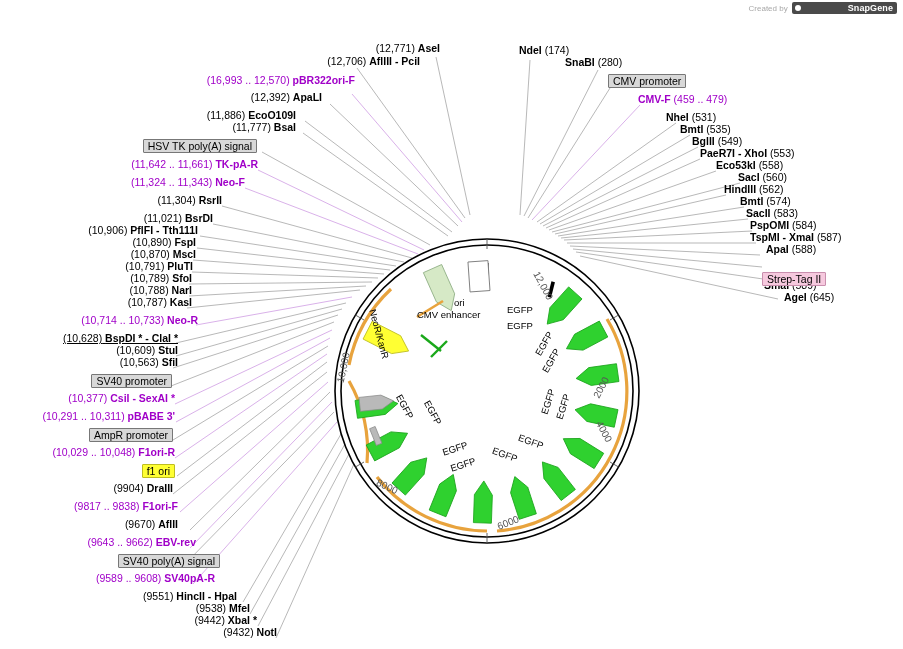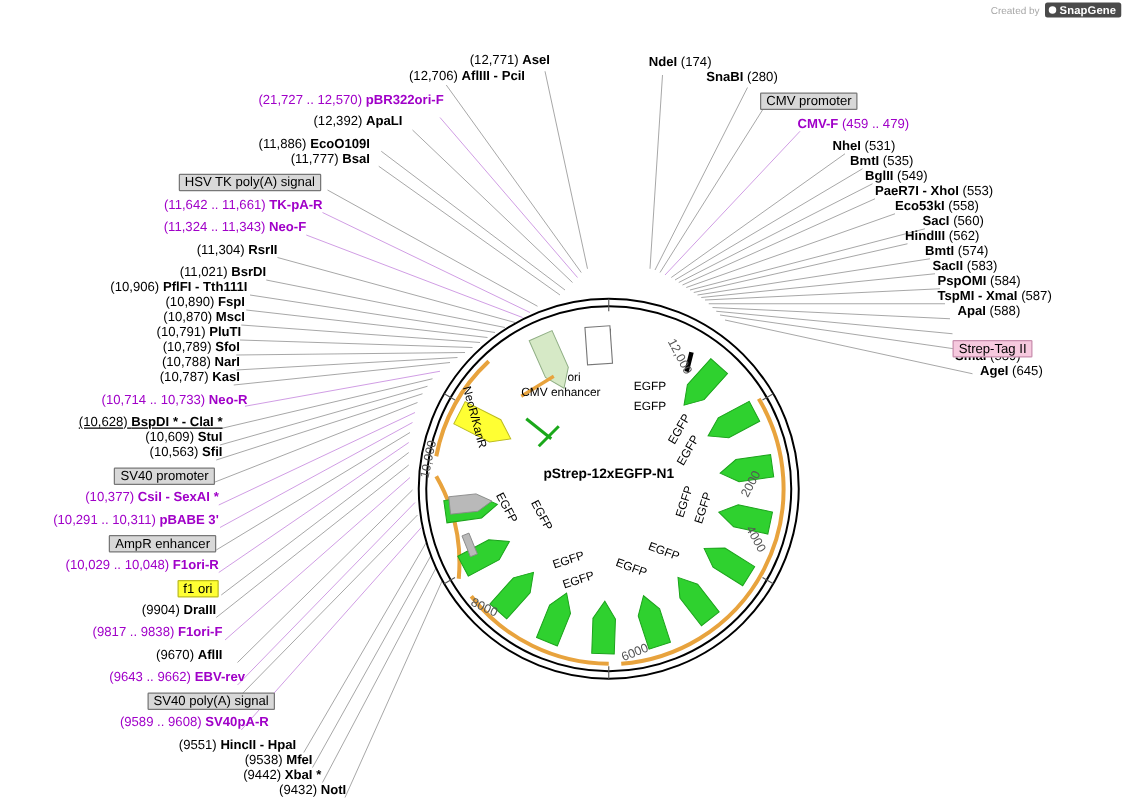--- a/index.html
+++ b/index.html
@@ -21,21 +21,21 @@
     position: absolute;
     right: 6px; top: 2px;
     display: flex; align-items: center; gap: 4px;
     font-size: 8px; color: #9a9a9a;
   }
   #credit .by { font-size: 8px; color: #a8a8a8; }
   #credit .logo {
     display: inline-flex; align-items: center;
     background: #4a4a4a; color: #ffffff;
     border-radius: 2px; padding: 1px 4px 1px 3px;
-    font-size: 9px; font-weight: bold; letter-spacing: .1px;
+    font-size: 9px; font-weight: bold; letter-spacing: .1px; gap: 44px;
   }
   #credit .logo .dot {
     width: 6px; height: 6px; border-radius: 50%;
     background: #ffffff; display:inline-block; margin-right: 3px;
   }
   
   .lbl {
     position: absolute;
     font-size: 10.5px;
     color: #000000;
@@ -172,21 +172,21 @@
 
   <div class="lbl r" style="left:325px; top:42px; width:115px;">
     <span class="pos">(12,771)</span>
     <span class="nm">AseI</span>
   </div>
   <div class="lbl r" style="left:230px; top:55px; width:190px;">
     <span class="pos">(12,706)</span>
     <span class="nm">AflIII  -  PciI</span>
   </div>
   <div class="lbl r purple" style="left:180px; top:74px; width:175px;">
-    <span class="pos">(21,727 .. 12,570)</span>
+    <span class="pos">(16,993 .. 12,570)</span>
     <span class="nm">pBR322ori-F</span>
   </div>
   <div class="lbl r" style="left:200px; top:91px; width:122px;">
     <span class="pos">(12,392)</span>
     <span class="nm">ApaLI</span>
   </div>
   <div class="lbl r" style="left:150px; top:109px; width:146px;">
     <span class="pos">(11,886)</span>
     <span class="nm">EcoO109I</span>
   </div>
@@ -262,21 +262,21 @@
   </div>
   <div class="lbl r purple" style="left:30px; top:392px; width:145px;">
     <span class="pos">(10,377)</span>
     <span class="nm">CsiI  -  SexAI *</span>
   </div>
   <div class="lbl r purple" style="left:15px; top:410px; width:160px;">
     <span class="pos">(10,291 .. 10,311)</span>
     <span class="nm">pBABE 3'</span>
   </div>
   <div class="lbl r" style="left:55px; top:428px; width:118px;">
-    <span class="box">AmpR enhancer</span>
+    <span class="box">AmpR promoter</span>
   </div>
   <div class="lbl r purple" style="left:25px; top:446px; width:150px;">
     <span class="pos">(10,029 .. 10,048)</span>
     <span class="nm">F1ori-R</span>
   </div>
   <div class="lbl r" style="left:90px; top:464px; width:85px;">
     <span class="box yellow">f1 ori</span>
   </div>
   <div class="lbl r" style="left:70px; top:482px; width:103px;">
     <span class="pos">(9904)</span>
@@ -479,21 +479,20 @@
 
         <g stroke="#1aa81a" stroke-width="2.4" fill="none">
           <path d="M -66 -56 L -46 -40" marker-end=""></path>
           <path d="M -56 -34 L -40 -50"></path>
         </g>
 
         <path d="M -70 -74 L -44 -90" stroke="#e8a33d" stroke-width="2.6" fill="none"></path>
       </g>
     </svg>
 
-    <div class="center-name" style="top:137px;">pStrep-12xEGFP-N1</div>
 
     <div class="tick-lbl" style="left:206px; top:44px; transform:rotate(62deg);">12,000</div>
     <div class="tick-lbl" style="left:268px; top:146px; transform:rotate(-62deg);">2000</div>
     <div class="tick-lbl" style="left:271px; top:190px; transform:rotate(62deg);">4000</div>
     <div class="tick-lbl" style="left:175px; top:281px; transform:rotate(-22deg);">6000</div>
     <div class="tick-lbl" style="left:54px; top:245px; transform:rotate(25deg);">8000</div>
     <div class="tick-lbl" style="left:6px; top:126px; transform:rotate(-78deg);">10,000</div>
 
     <div class="feat-lbl" style="left:132px; top:61px;">ori</div>
     <div class="feat-lbl" style="left:95px; top:73px;">CMV enhancer</div>

